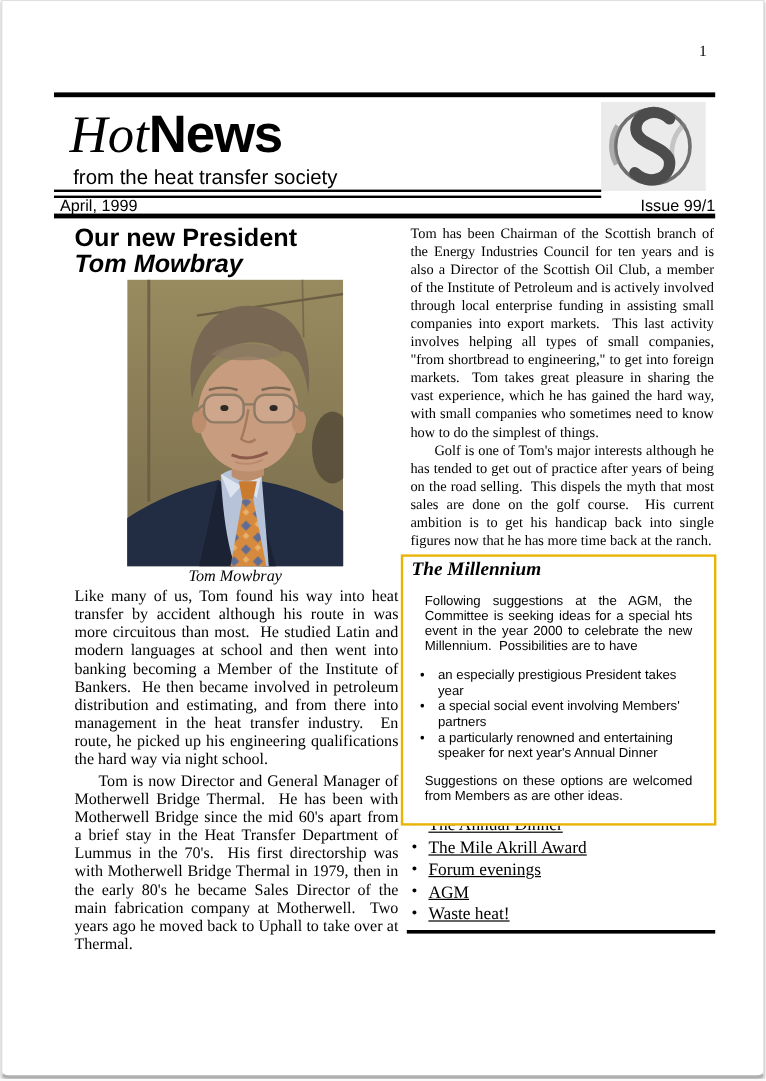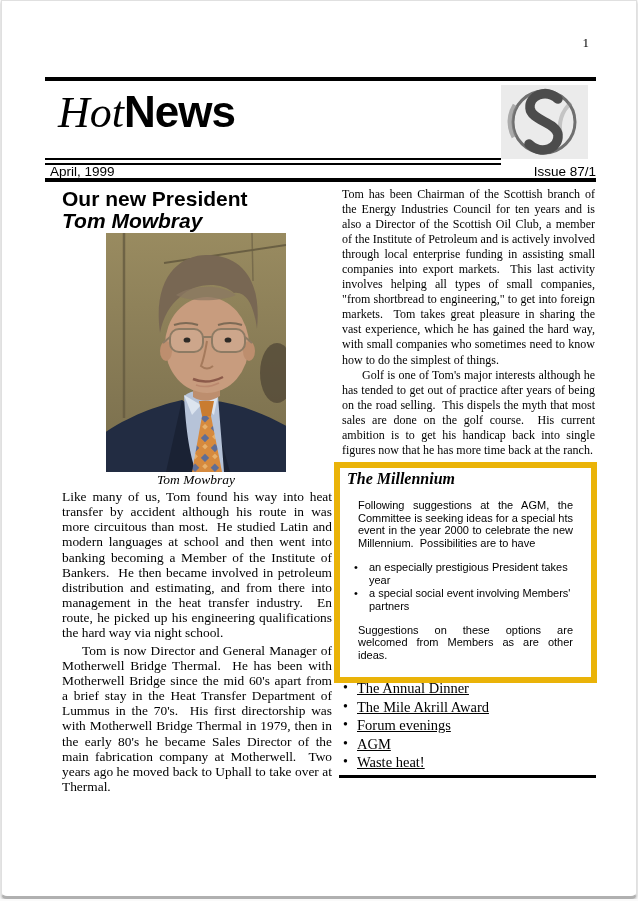--- a/index.html
+++ b/index.html
@@ -37,21 +37,21 @@
   .photo-wrap svg { display:block; }
   .caption { width:180px; margin:0 0 0 44px; text-align:center;
     font:italic 13.5px/15px "Liberation Serif", serif; }
 
   .body-serif { font:13.4px/15.15px "Liberation Serif", serif; text-align:justify;
     margin:2px 0 0 0; white-space:pre-wrap; }
   .col-right .body-serif { font-size:12px; line-height:15.05px; margin:0; }
   .indent { text-indent:20px; }
 
   .box-mill { margin:4px 0 0 -8px; width:263px; box-sizing:border-box;
-    border:6px solid #eab308; background:#fff; padding:2px 7px 4px; position:relative; z-index:2; }
+    border:2px solid #eab308; background:#fff; padding:2px 7px 4px; position:relative; z-index:2; }
   .box-title { font:italic bold 16px/18px "Liberation Serif", serif; margin:0; }
   .box-text  { font:11px/12.8px "Liberation Sans", sans-serif; text-align:justify;
     margin:11px; white-space:pre-wrap; }
   .box-list  { margin:0; padding:0; list-style:none; }
   .box-list li { position:relative; padding-left:22px; font:11px/12.9px "Liberation Sans", sans-serif; }
   .box-list li::before { content:"\2022"; position:absolute; left:7px; }
 
   .this-issue { position:absolute; left:337px; top:645px; width:257px;text-decoration:underline; }
   .ti-rule { height:3px; background:#000; }
   .ti-head { margin:0; padding-left:3px; line-height:24px; white-space:nowrap; }
@@ -76,26 +76,27 @@
       <circle cx="43" cy="37" r="31" fill="none" stroke="#6f6f6f" stroke-width="3"></circle>
       <path d="M 13,52 A 31,31 0 0 1 14,20" fill="none" stroke="#8a8a8a" stroke-width="5" opacity="0.65"></path>
       <path d="M 60,50 A 31,31 0 0 1 70,18" fill="none" stroke="#8a8a8a" stroke-width="4" opacity="0.4"></path>
       <path d="M 57,14 C 44,3 28,11 29,23 C 30,36 56,37 57,50 C 58,63 41,71 28,59" fill="none" stroke="#4c4c4c" stroke-width="9.5" stroke-linecap="round"></path>
     </svg>
   </div>
 
   <div class="masthead">
     <span class="mh-hot">Hot</span><span class="mh-news">News</span>
   </div>
+  <div class="tagline">from the heat transfer society</div>
 
   <div class="double-rule"></div>
 
   <div class="date-row">
     <span class="date-left">April, 1999</span>
-    <span>Issue 87/1</span>
+    <span>Issue 99/1</span>
   </div>
   <div class="rule-mid"></div>
 
   <div class="col-left">
     <h1 class="headline">Our new President</h1>
     <h2 class="subheadline">Tom Mowbray</h2>
 
     <div class="photo-wrap">
       <svg width="180" height="239" viewBox="0 0 180 239">
         <defs>
@@ -161,20 +162,21 @@
   <div class="col-right">
     <p class="body-serif">Tom has been Chairman of the Scottish branch of the Energy Industries Council for ten years and is also a Director of the Scottish Oil Club, a member of the Institute of Petroleum and is actively involved through local enterprise funding in assisting small companies into export markets.  This last activity involves helping all types of small companies, "from shortbread to engineering," to get into foreign markets.  Tom takes great pleasure in sharing the vast experience, which he has gained the hard way, with small companies who sometimes need to know how to do the simplest of things.</p>
     <p class="body-serif indent">Golf is one of Tom's major interests although he has tended to get out of practice after years of being on the road selling.  This dispels the myth that most sales are done on the golf course.  His current ambition is to get his handicap back into single figures now that he has more time back at the ranch.</p>
 
     <div class="box-mill">
       <h3 class="box-title">The Millennium</h3>
       <p class="box-text">Following suggestions at the AGM, the Committee is seeking ideas for a special hts event in the year 2000 to celebrate the new Millennium.  Possibilities are to have</p>
       <ul class="box-list">
         <li>an especially prestigious President takes year</li>
         <li>a special social event involving Members' partners</li>
+        <li>a particularly renowned and entertaining speaker for next year's Annual Dinner</li>
       </ul>
       <p class="box-text">Suggestions on these options are welcomed from Members as are other ideas.</p>
     </div>
   </div>
 
   <div class="this-issue">
     <div class="ti-rule"></div>
     <h3 class="ti-head">
       <span class="ti-this">This</span>
       <span class="ti-issue">Issue</span>

